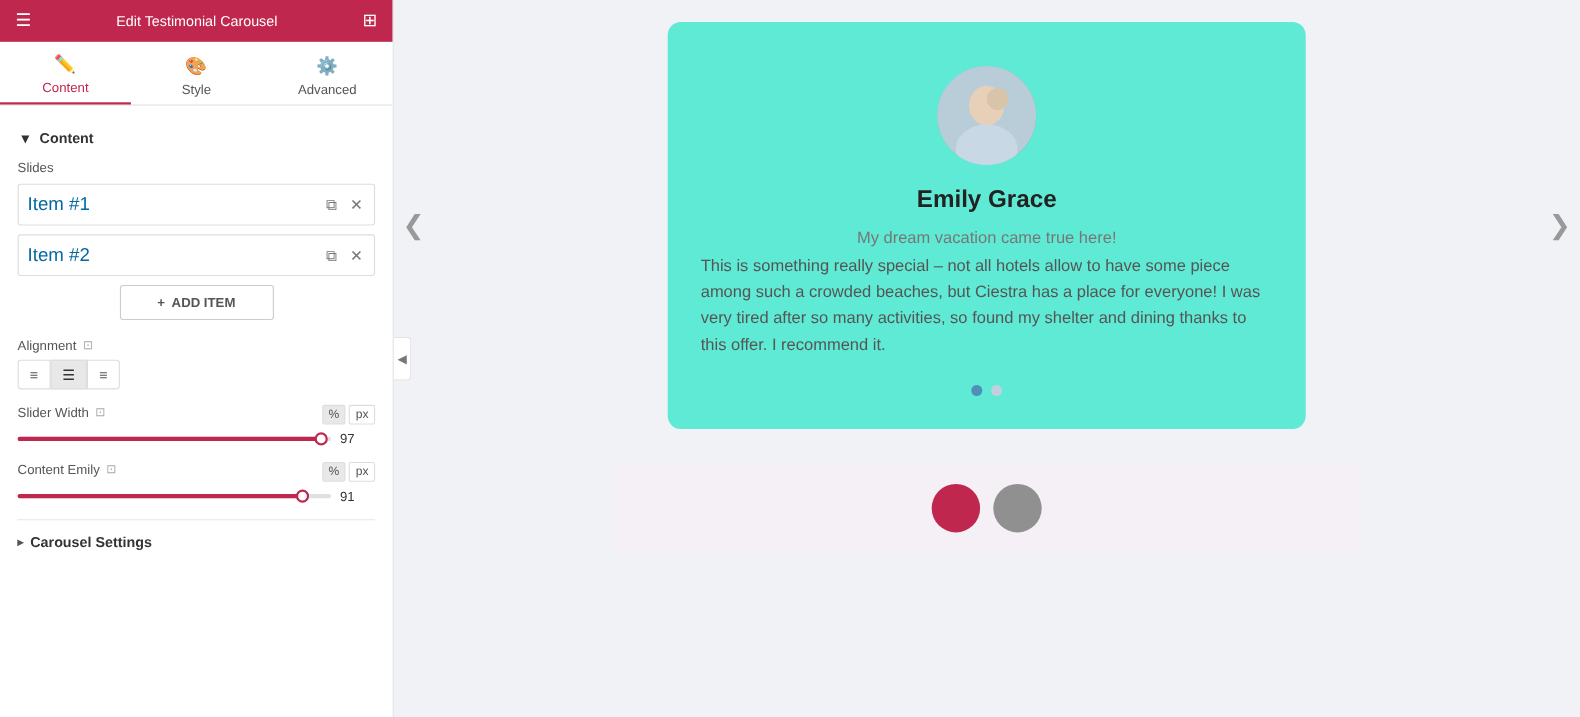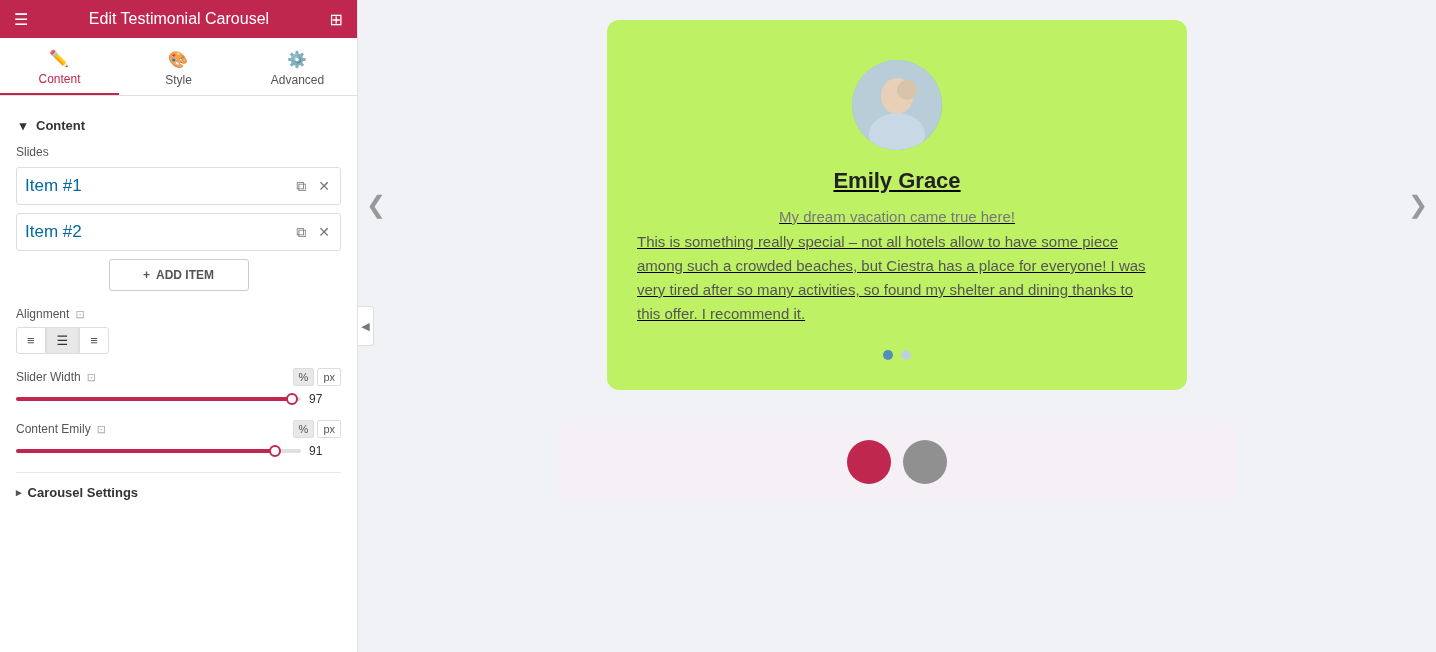--- a/index.html
+++ b/index.html
@@ -2,21 +2,21 @@
 <html><head>
   <meta charset="utf-8">
   <style>
     * { box-sizing: border-box; margin: 0; padding: 0; }
     body { font-family: -apple-system, BlinkMacSystemFont, 'Segoe UI', sans-serif; display: flex; height: 652px; overflow: hidden; background: #f0f2f5; }
 
     
     .left-panel { width: 358px; min-width: 358px; background: #fff; display: flex; flex-direction: column; border-right: 1px solid #e0e0e0; height: 652px; overflow: hidden; }
 
     .panel-header { background: #c0274e; color: #fff; display: flex; align-items: center; justify-content: space-between; padding: 0 14px; height: 38px; }
-    .panel-header-title { font-size: 16px; font-weight: 500; }
+    .panel-header-title { font-size: 13px; font-weight: 500; }
     .header-icon { color: #fff; font-size: 16px; cursor: pointer; }
 
     .tab-bar { display: flex; border-bottom: 1px solid #e0e0e0; height: 58px; }
     .tab-item { flex: 1; display: flex; flex-direction: column; align-items: center; justify-content: center; gap: 4px; cursor: pointer; font-size: 12px; color: #555; padding-top: 4px; }
     .tab-item.active { color: #c0274e; border-bottom: 2px solid #c0274e; }
     .tab-icon { font-size: 16px; }
 
     .panel-body { flex: 1; overflow-y: auto; padding: 12px 16px; }
 
     .section-header { display: flex; align-items: center; gap: 6px; padding: 10px 0 8px 0; font-size: 13px; font-weight: 600; color: #333; cursor: pointer; }
@@ -24,21 +24,21 @@
     .slides-label { font-size: 12px; color: #555; margin-bottom: 8px; margin-top: 4px; }
 
     .slide-item { display: flex; align-items: center; border: 1px solid #ddd; border-radius: 3px; padding: 0 8px; height: 38px; margin-bottom: 8px; background: #fff; }
     .slide-item-label { flex: 1; font-size: 17px; color: #0369a1; }
     .slide-item-actions { display: flex; gap: 8px; align-items: center; }
     .slide-action-btn { background: none; border: none; cursor: pointer; color: #777; font-size: 14px; padding: 2px; }
 
     .add-item-btn { display: flex; align-items: center; justify-content: center; gap: 6px; background: #fff; border: 1px solid #ccc; border-radius: 3px; padding: 8px 16px; font-size: 12px; font-weight: 600; color: #555; cursor: pointer; margin: 4px auto 16px auto; width: 140px; }
 
     .field-row { margin-bottom: 14px; }
-    .field-label { font-size: 12px; color: #555; margin-bottom: 6px; display: flex; align-items: center; gap: 6px; }
+    .field-label { font-size: 12px; color: #555; margin-bottom: 6px; display: flex; align-items: flex-start; gap: 6px; }
     .field-label .info-icon { font-size: 11px; color: #aaa; }
 
     .alignment-btns { display: flex; gap: 0; }
     .align-btn { border: 1px solid #ddd; background: #fff; padding: 5px 10px; cursor: pointer; font-size: 13px; color: #555; }
     .align-btn:first-child { border-radius: 3px 0 0 3px; }
     .align-btn:last-child { border-radius: 0 3px 3px 0; }
     .align-btn.active { background: #e8e8e8; color: #333; }
 
     .slider-row { display: flex; align-items: center; gap: 8px; margin-top: 4px; }
     .slider-track { flex: 1; height: 4px; background: #e0e0e0; border-radius: 2px; position: relative; cursor: pointer; }
@@ -55,21 +55,21 @@
     .collapse-arrow { width: 14px; height: 14px; display: flex; align-items: center; justify-content: center; }
 
     
     .right-area { flex: 1; overflow-y: auto; background: #f0f2f5; position: relative; }
 
     .collapse-handle { position: absolute; left: 0; top: 50%; transform: translateY(-50%); background: #fff; border: 1px solid #ddd; border-left: none; border-radius: 0 4px 4px 0; width: 16px; height: 40px; display: flex; align-items: center; justify-content: center; cursor: pointer; z-index: 10; font-size: 11px; color: #777; }
 
     .preview-area { padding: 20px 30px; }
 
     
-    .testimonial-card { background: #bef264; border-radius: 12px; padding: 40px 30px 30px 30px; position: relative; max-width: 680px; margin: 0 auto; text-decoration: underline; }
+    .testimonial-card { background: #5eead4; border-radius: 12px; padding: 40px 30px 30px 30px; position: relative; max-width: 680px; margin: 0 auto; }
 
     .carousel-wrapper { position: relative; display: flex; align-items: center; }
     .carousel-nav { position: absolute; font-size: 24px; color: #999; cursor: pointer; z-index: 5; background: none; border: none; padding: 8px; }
     .carousel-nav.prev { left: -30px; }
     .carousel-nav.next { right: -30px; }
 
     .avatar-area { display: flex; justify-content: center; margin-bottom: 18px; }
     .avatar-circle { width: 90px; height: 90px; border-radius: 50%; background: linear-gradient(135deg, #b0c8d8, #8aaec4); overflow: hidden; display: flex; align-items: center; justify-content: center; }
     .avatar-circle svg { width: 90px; height: 90px; }
 

